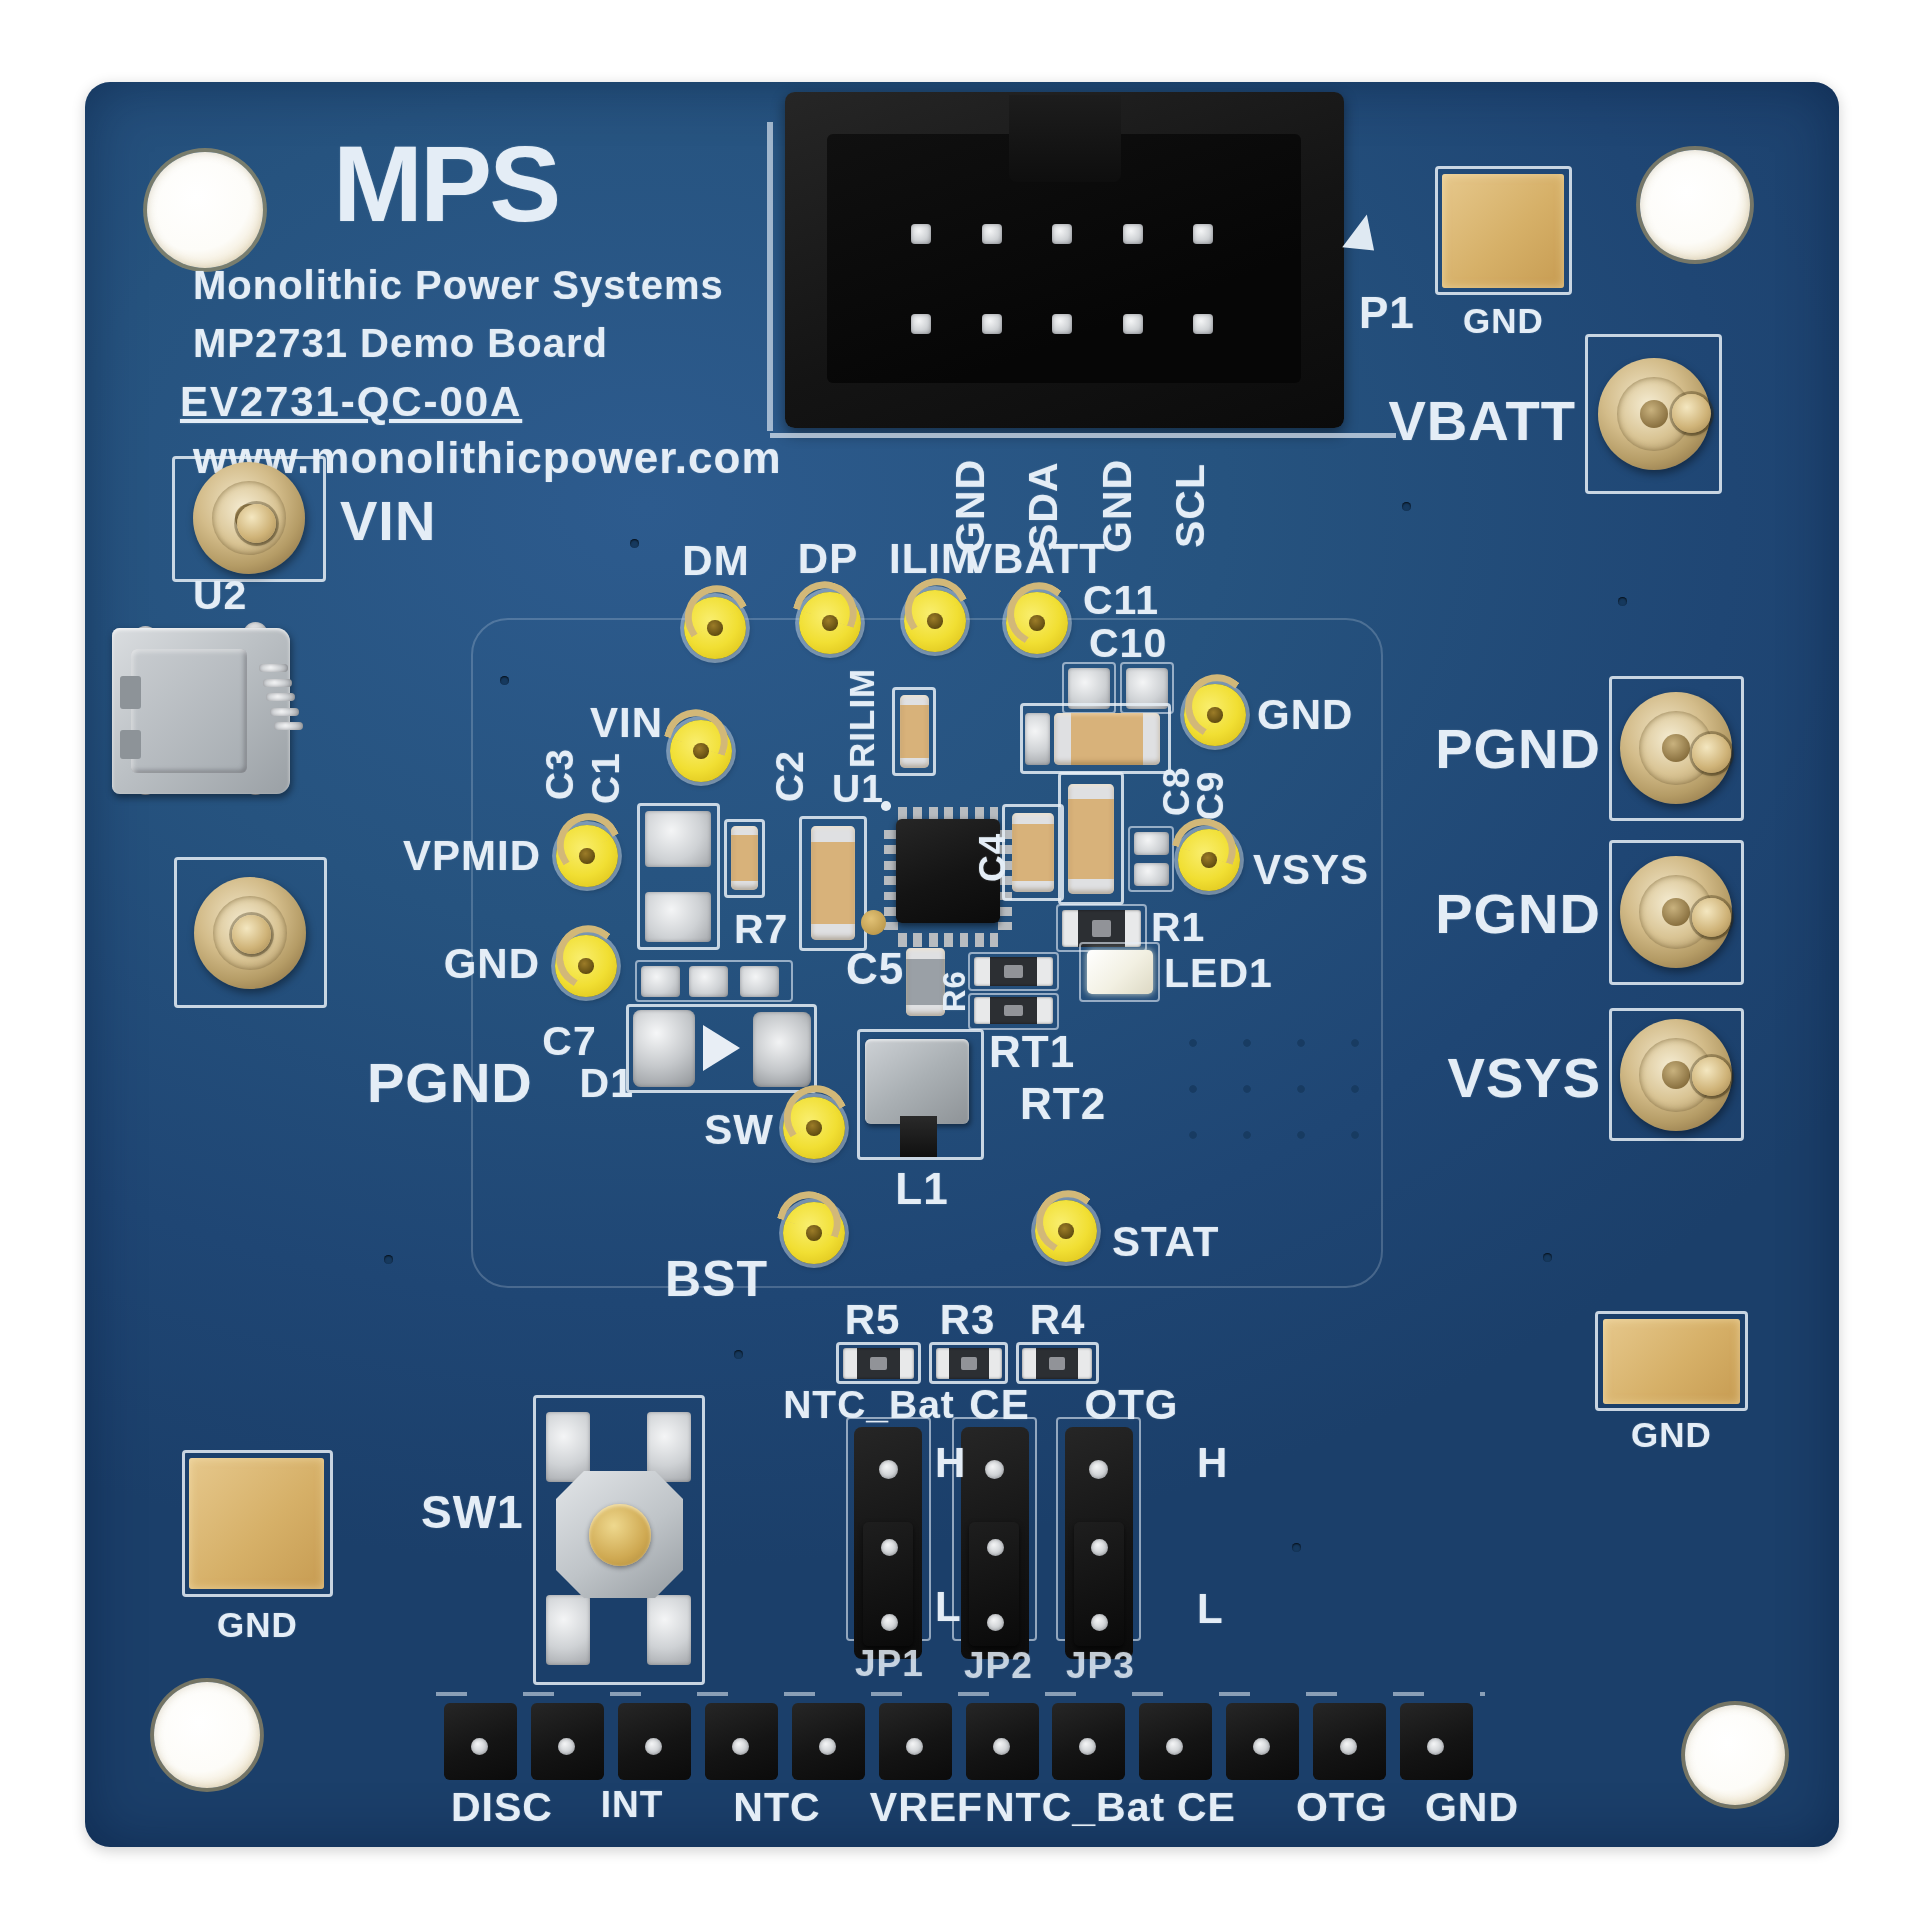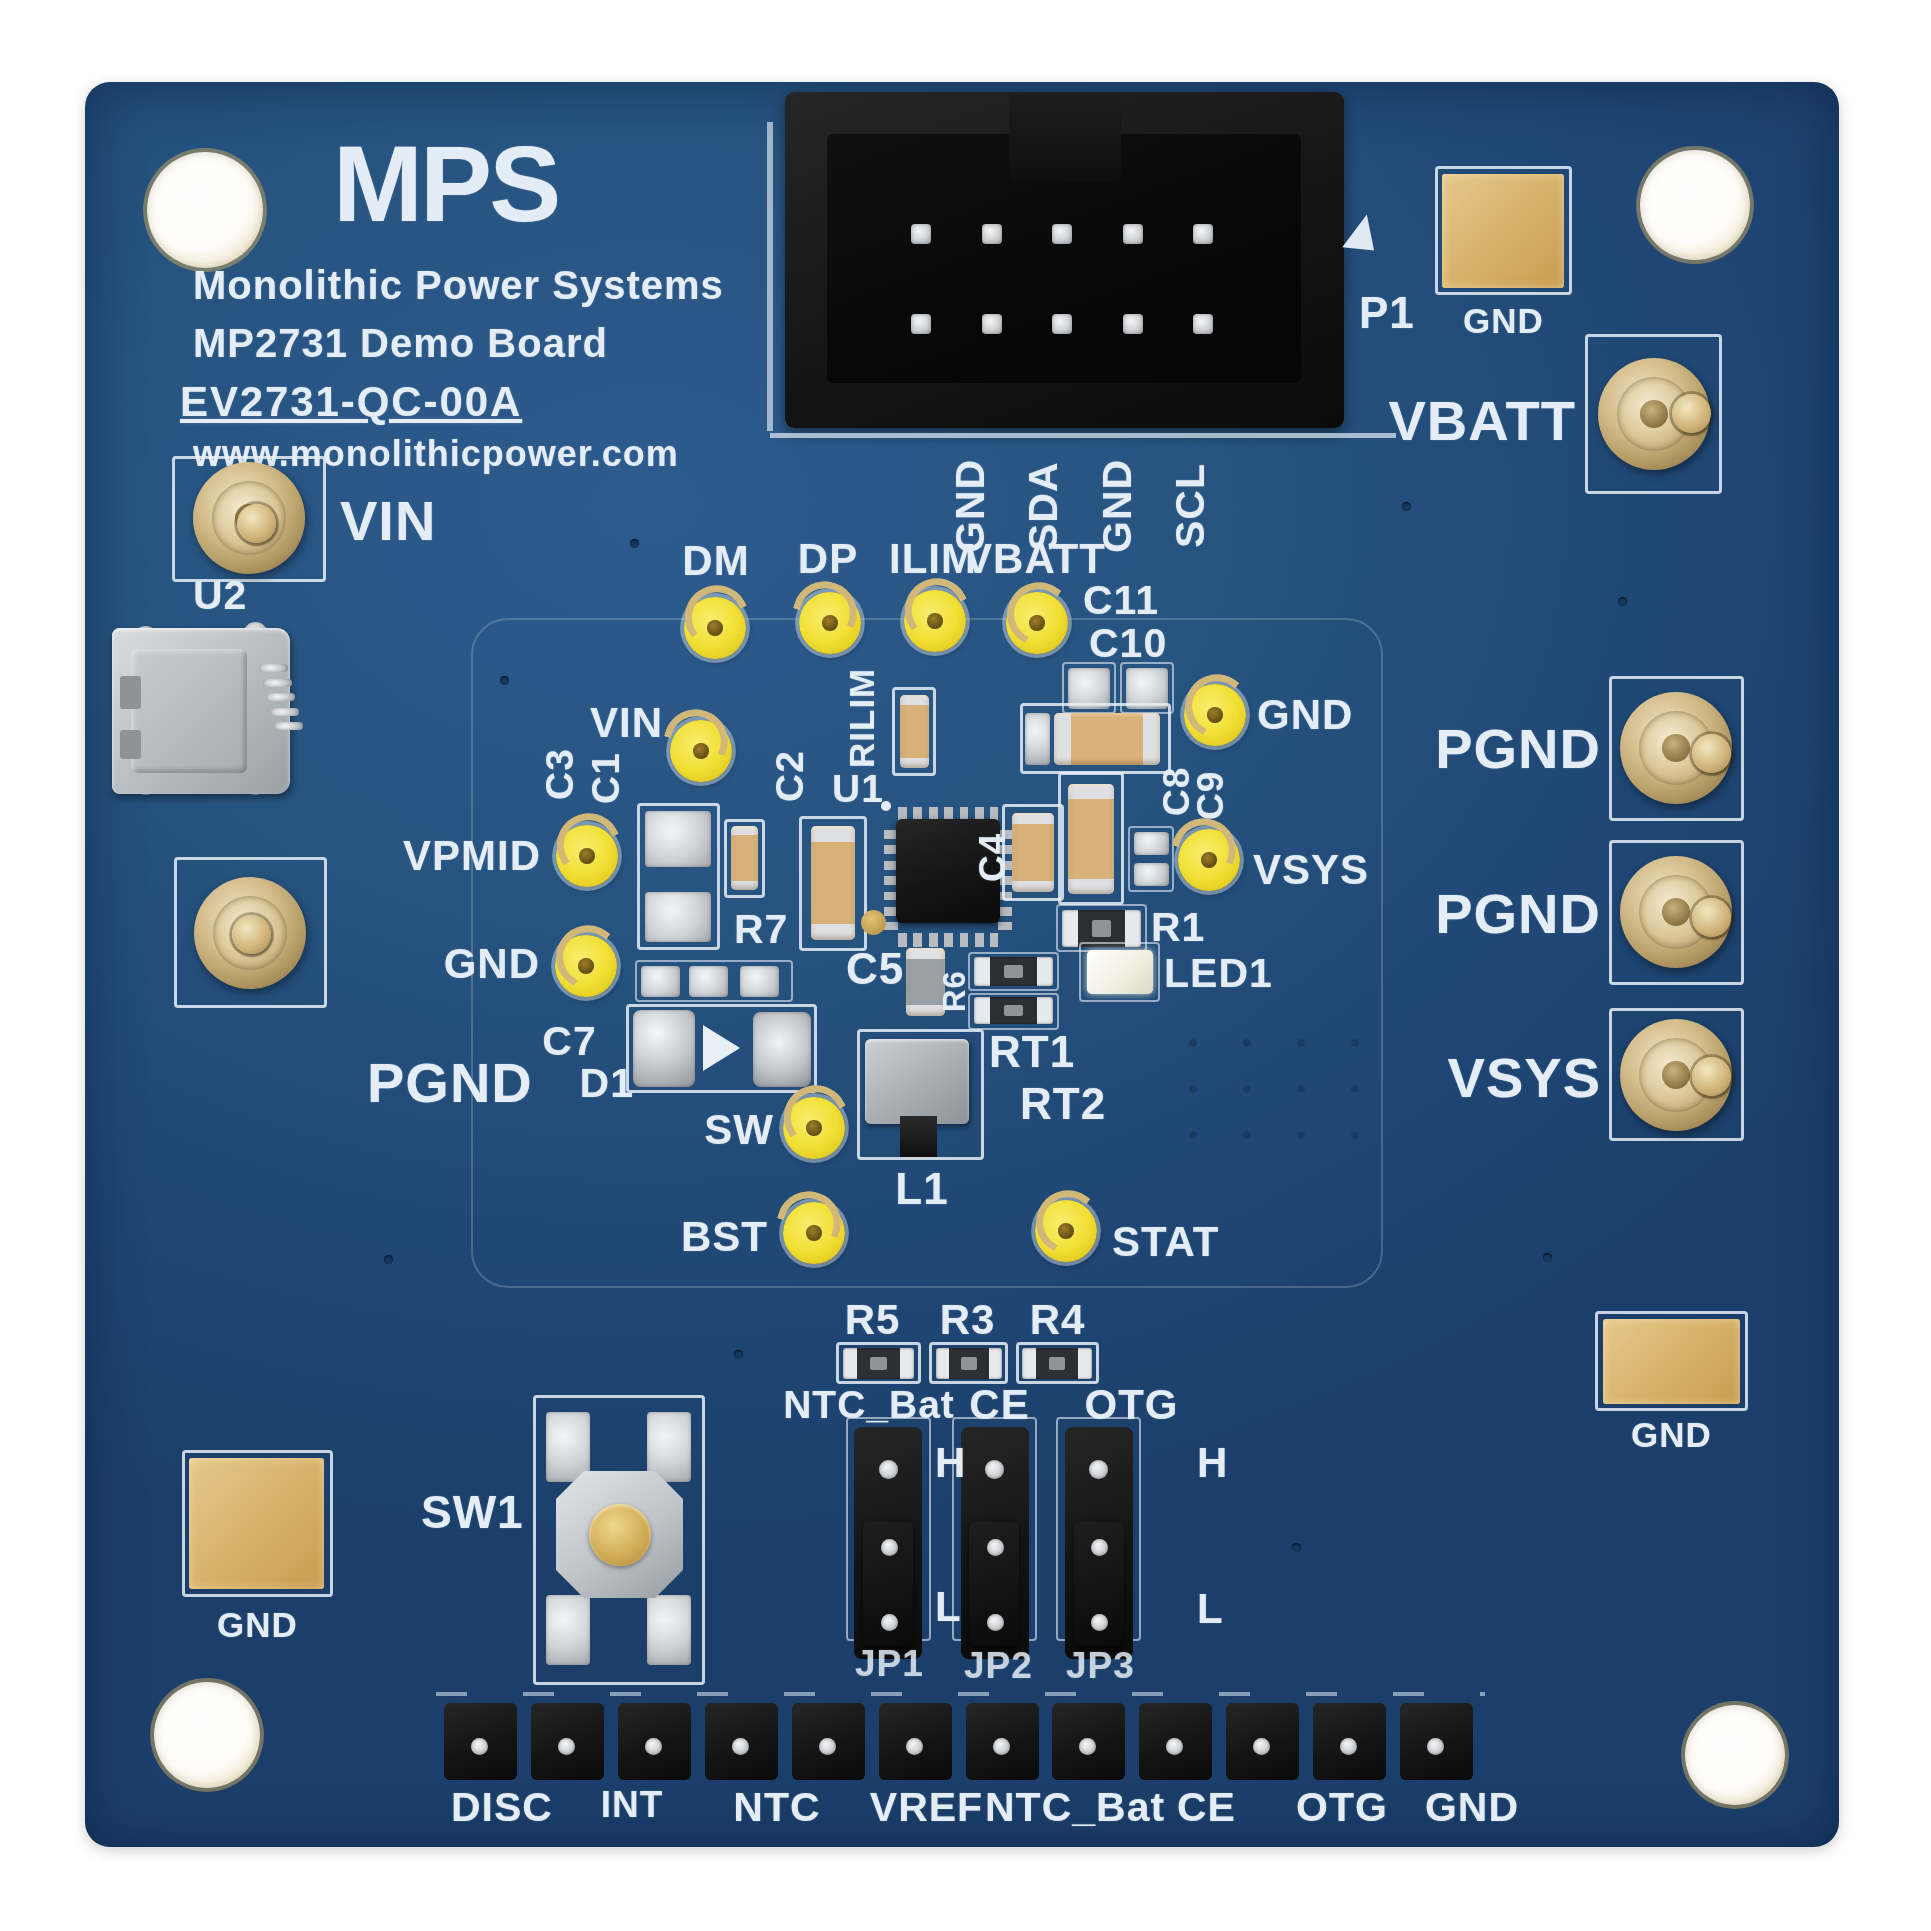--- a/index.html
+++ b/index.html
@@ -82,21 +82,21 @@
 <div class="hole" style="left:1640px;top:150px;width:110px;height:110px;"></div>
 <div class="hole" style="left:154px;top:1682px;width:106px;height:106px;"></div>
 <div class="hole" style="left:1685px;top:1705px;width:100px;height:100px;"></div>
 
 <div class="abs" style="left:471px;top:618px;width:908px;height:666px;border:2.9px solid rgba(223,233,243,.22);border-radius:37px;"></div>
 
 <div class="silk" style="left:333px;top:121px;font-size:108px;letter-spacing:-2.9px;font-weight:800;">MPS</div>
 <div class="silk" style="left:193px;top:263px;font-size:40px;">Monolithic Power Systems</div>
 <div class="silk" style="left:193px;top:321px;font-size:40px;">MP2731 Demo Board</div>
 <div class="silk" style="left:180px;top:378px;font-size:42px;letter-spacing:1.9px;text-decoration:underline;">EV2731-QC-00A</div>
-<div class="silk" style="left:193px;top:433px;font-size:36px;">www.monolithicpower.com</div>
+<div class="silk" style="left:193px;top:433px;font-size:44px;">www.monolithicpower.com</div>
 
 <div class="abs" style="left:767px;top:122px;width:5.8px;height:309px;background:rgba(228,237,246,.65);"></div>
 <div class="blk" style="left:785px;top:92px;width:559px;height:336px;border-radius:9.7px;box-shadow:0 5.8px 13.5px rgba(0,0,0,.45);"></div>
 <div class="abs" style="left:827px;top:134px;width:474px;height:249px;background:linear-gradient(160deg,#101010,#060606 70%);border-radius:5.8px;"></div>
 <div class="abs" style="left:1009px;top:95px;width:112px;height:87px;background:linear-gradient(180deg,#1d1d1d,#0e0e0e);border-radius:0 0 7.7px 7.7px;"></div>
 
 <div class="padS" style="left:911px;top:224px;width:20px;height:20px;"></div>
 <div class="padS" style="left:982px;top:224px;width:20px;height:20px;"></div>
 <div class="padS" style="left:1052px;top:224px;width:20px;height:20px;"></div>
 <div class="padS" style="left:1123px;top:224px;width:20px;height:20px;"></div>
@@ -256,21 +256,21 @@
 <div class="loop" style="left:556px;top:825px;"></div>
 
 <div class="loop w2" style="left:1178px;top:829px;"></div>
 <div class="silk" style="left:1253px;top:846px;font-size:42px;">VSYS</div>
 
 <div class="silk rgt" style="left:386px;top:940px;width:154px;font-size:42px;">GND</div>
 <div class="loop w3" style="left:555px;top:935px;"></div>
 
 <div class="silk rgt" style="left:666px;top:1106px;width:108px;font-size:42px;">SW</div>
 <div class="loop" style="left:783px;top:1097px;"></div>
-<div class="silk rgt" style="left:635px;top:1213px;width:133px;font-size:42px;text-align:right;">BST</div>
+<div class="silk rgt" style="left:635px;top:1250px;width:133px;font-size:50px;text-align:right;">BST</div>
 <div class="loop w2" style="left:783px;top:1202px;"></div>
 <div class="loop w3" style="left:1035px;top:1200px;"></div>
 <div class="silk" style="left:1112px;top:1218px;font-size:42px;">STAT</div>
 
 <div class="silk" style="left:1083px;top:577px;font-size:41px;">C11</div>
 <div class="silk" style="left:1089px;top:620px;font-size:41px;">C10</div>
 <div class="silk vtext" style="left:539px;top:716px;height:116px;width:41px;font-size:39px;">C3</div>
 <div class="silk vtext" style="left:585px;top:720px;height:116px;width:41px;font-size:39px;">C1</div>
 <div class="silk vtext" style="left:769px;top:718px;height:116px;width:41px;font-size:39px;">C2</div>
 <div class="silk" style="left:832px;top:767px;font-size:39px;">U1</div>

